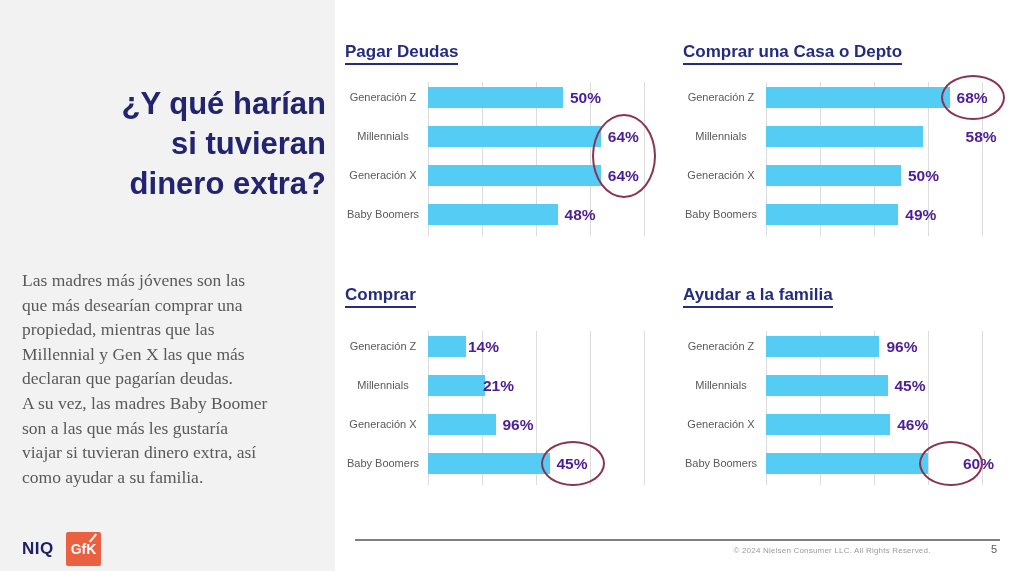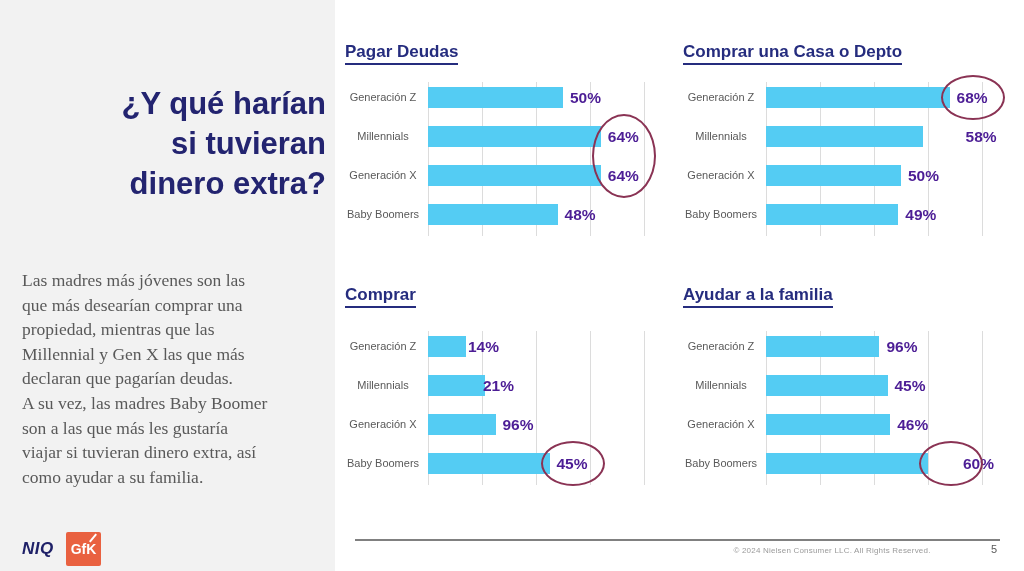--- a/index.html
+++ b/index.html
@@ -15,21 +15,21 @@
     font-size:31px; font-weight:bold; color:#232470;
     line-height:40px; text-align:right; white-space:pre-line;
   }
   .body-text {
     position:absolute; left:22px; top:268px; width:308px;
     font-family:"Liberation Serif", serif; font-size:17.5px; line-height:24.6px;
     color:#595959; white-space:pre-line;
   }
   .niq-logo {
     position:absolute; left:22px; top:539px;
-    font-size:17px; font-weight:800; letter-spacing:0.5px; color:#1f2168;font-style:italic;
+    font-size:17px; font-weight:800; letter-spacing:0.5px; color:#1f2168;
   }
   .gfk-logo {
     position:absolute; left:66px; top:532px; width:35px; height:34px;
     background:#e96140; border-radius:2px; color:#ffffff;
     display:flex; align-items:center; justify-content:center;
     font-size:14px; font-weight:bold;
   }
   .gfk-slash {
     position:absolute; right:3px; top:5px; width:10px; height:2px;
     background:#ffffff; transform:rotate(-50deg); display:block;

